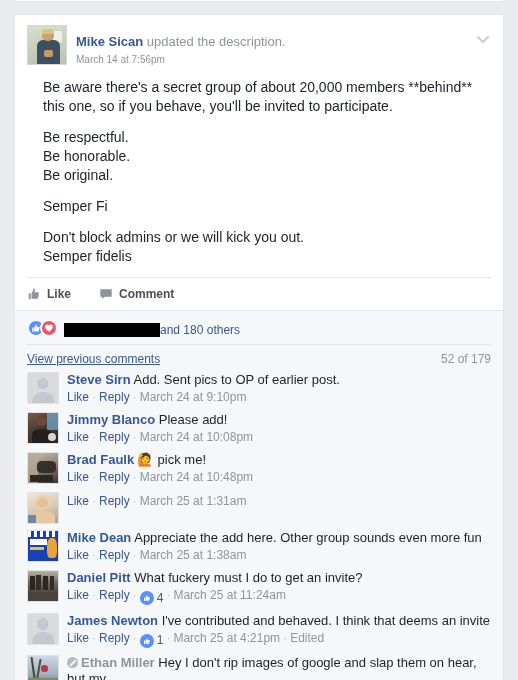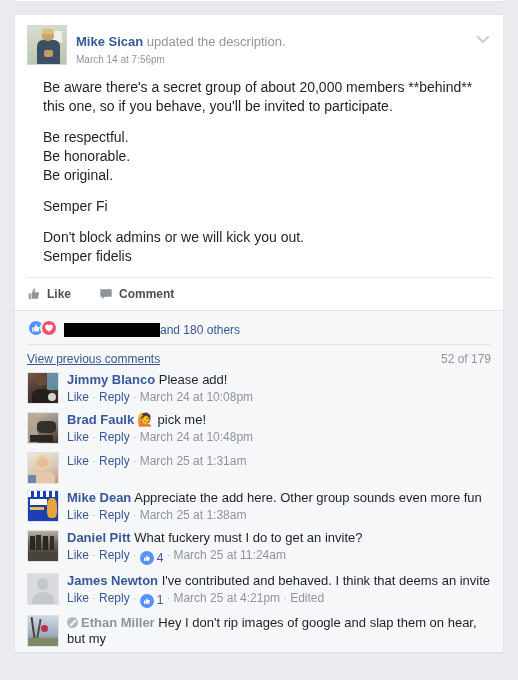--- a/index.html
+++ b/index.html
@@ -218,20 +218,29 @@
     </div>
 
     <div class="comments">
       <div class="comments-top">
         <span class="view-prev">View previous comments</span>
         <span class="count-of">52 of 179</span>
       </div>
       <div id="comment-list">
           <div class="comment">
             <div class="c-avatar">
+              <div class="silhouette"></div>
+            </div>
+            <div class="c-body">
+              <div class="c-text"><span class="cname">Steve Sirn</span><span> Add. Sent pics to OP of earlier post.</span></div>
+              <div class="c-meta"><a>Like</a><span class="sep">·</span><a>Reply</a><span class="sep">·</span><span>March 24 at 9:10pm</span></div>
+            </div>
+          </div>
+          <div class="comment">
+            <div class="c-avatar">
               <div style="position:absolute;inset:0;background:linear-gradient(150deg,#7d5a48 0%,#4a3a33 45%,#2b2622 100%)"></div>
               <div style="position:absolute;right:0;top:0;width:36%;height:58%;background:#6fa9c9;opacity:.75"></div>
               <div style="position:absolute;left:28%;top:10%;width:36%;height:34%;border-radius:50%;background:#6b4a36"></div>
               <div style="position:absolute;left:12%;bottom:0;width:68%;height:48%;border-radius:40% 40% 0 0;background:#241f1d"></div>
               <div style="position:absolute;right:8%;bottom:6%;width:26%;height:26%;border-radius:50%;background:#d9d2cb"></div>
             </div>
             <div class="c-body">
               <div class="c-text"><span class="cname">Jimmy Blanco</span><span> Please add!</span></div>
               <div class="c-meta"><a>Like</a><span class="sep">·</span><a>Reply</a><span class="sep">·</span><span>March 24 at 10:08pm</span></div>
             </div>

